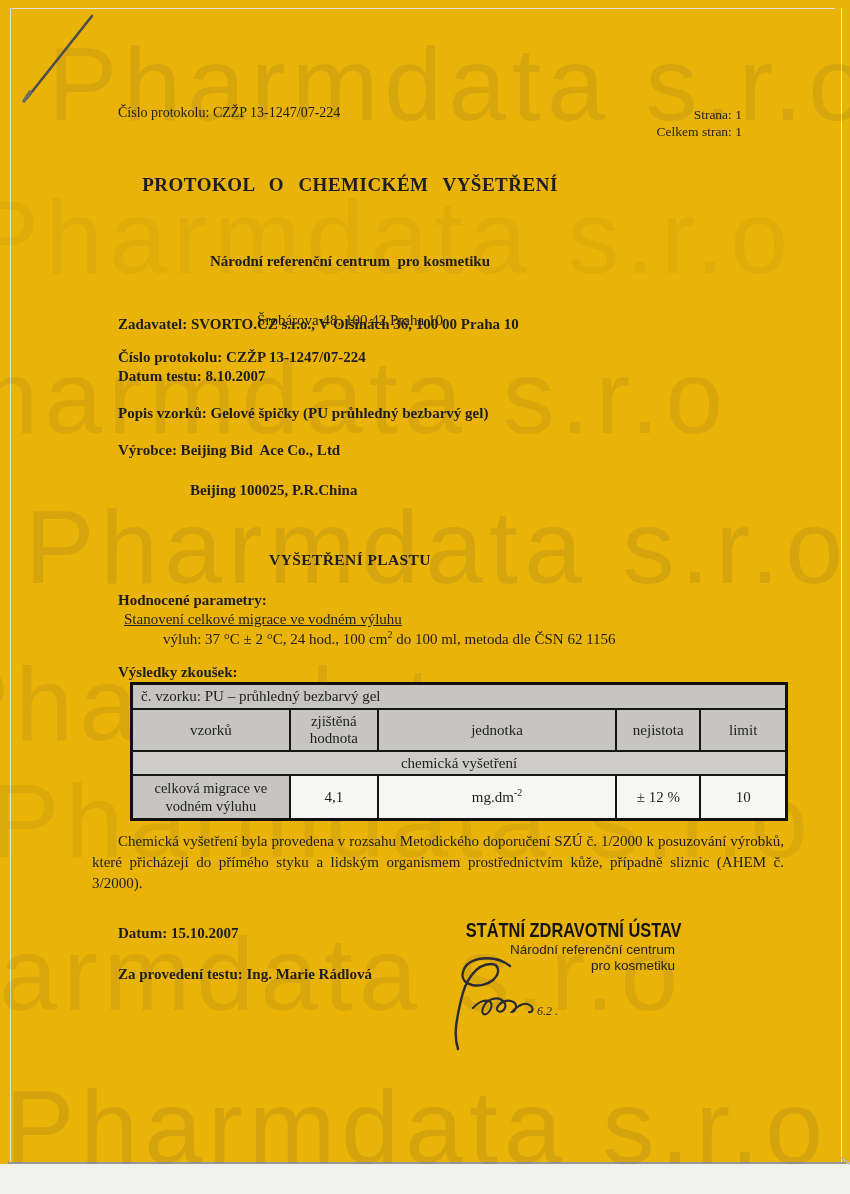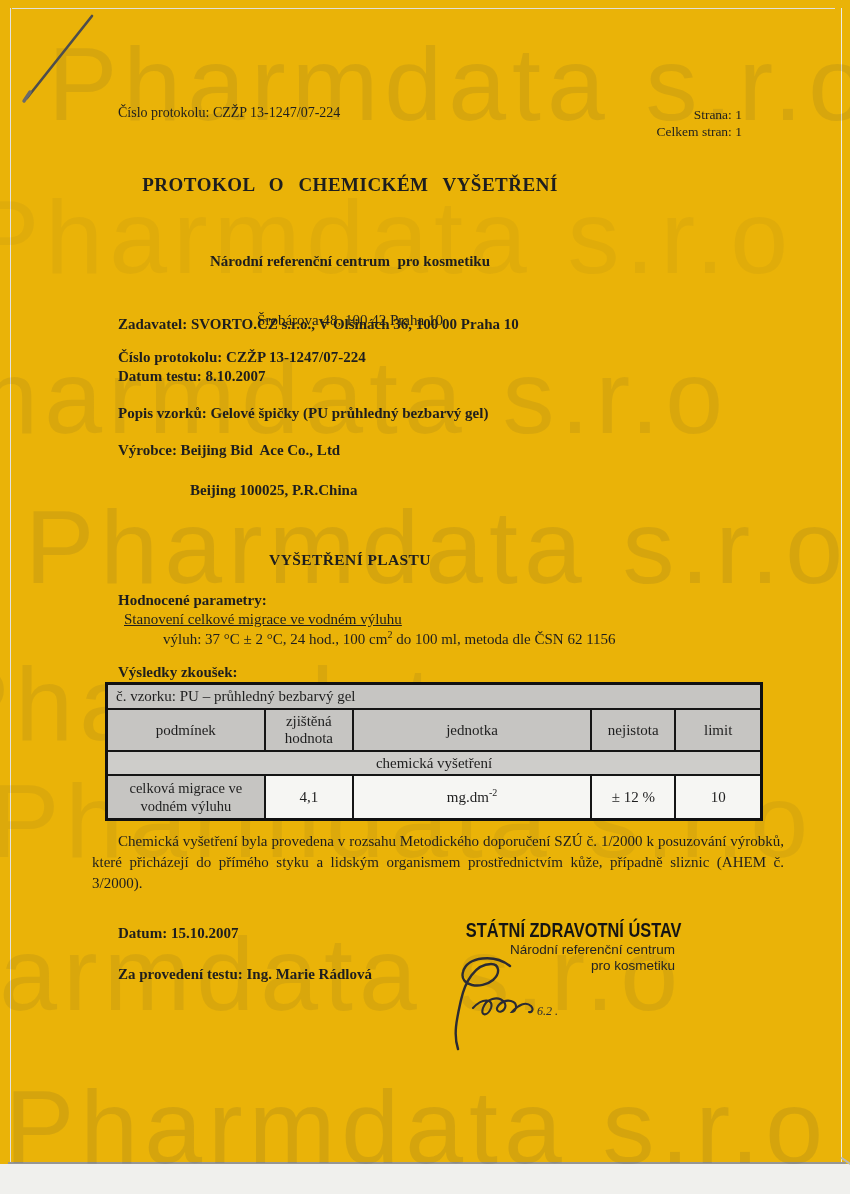--- a/index.html
+++ b/index.html
@@ -124,34 +124,34 @@
     <div class="abs body15 b" style="left:190px;top:481px;">Beijing 100025, P.R.China</div>
 
     <div class="abs center b" style="top:551px;font-size:15.5px;letter-spacing:0.4px;">VYŠETŘENÍ PLASTU</div>
     <div class="abs body15 b" style="left:118px;top:591px;">Hodnocené parametry:</div>
     <div class="abs body15 underline" style="left:124px;top:610px;">Stanovení celkové migrace ve vodném výluhu</div>
     <div class="abs body15" style="left:163px;top:630px;">
       <span>výluh: 37 °C ± 2 °C, 24 hod., 100 cm</span><sup class="sp">2</sup><span> do 100 ml, metoda dle ČSN 62 1156</span>
     </div>
     <div class="abs body15 b" style="left:118px;top:663px;">Výsledky zkoušek:</div>
 
-    <table class="res abs" style="left:105px;top:682px;border-radius:29px;">
+    <table class="res abs" style="left:130px;top:682px;border-radius:29px;">
       <colgroup>
         <col style="width:158px;">
           <col style="width:88px;">
           <col style="width:238px;">
           <col style="width:84px;">
           <col style="width:86px;">
       </colgroup>
       <tbody>
           <tr class="r1">
         <td colspan="5" class="shade">č. vzorku: PU – průhledný bezbarvý gel</td>
       </tr>
       <tr class="r2">
-        <th class="shade">podmínek</th>
+        <th class="shade">vzorků</th>
         <th class="shade">zjištěná hodnota</th>
         <th class="shade">jednotka</th>
         <th class="shade">nejistota</th>
         <th class="shade">limit</th>
       </tr>
       <tr class="r3">
         <td colspan="5" class="shade-light">chemická vyšetření</td>
       </tr>
       <tr class="r4">
         <td class="shade cell-small">celková migrace ve vodném výluhu</td>

